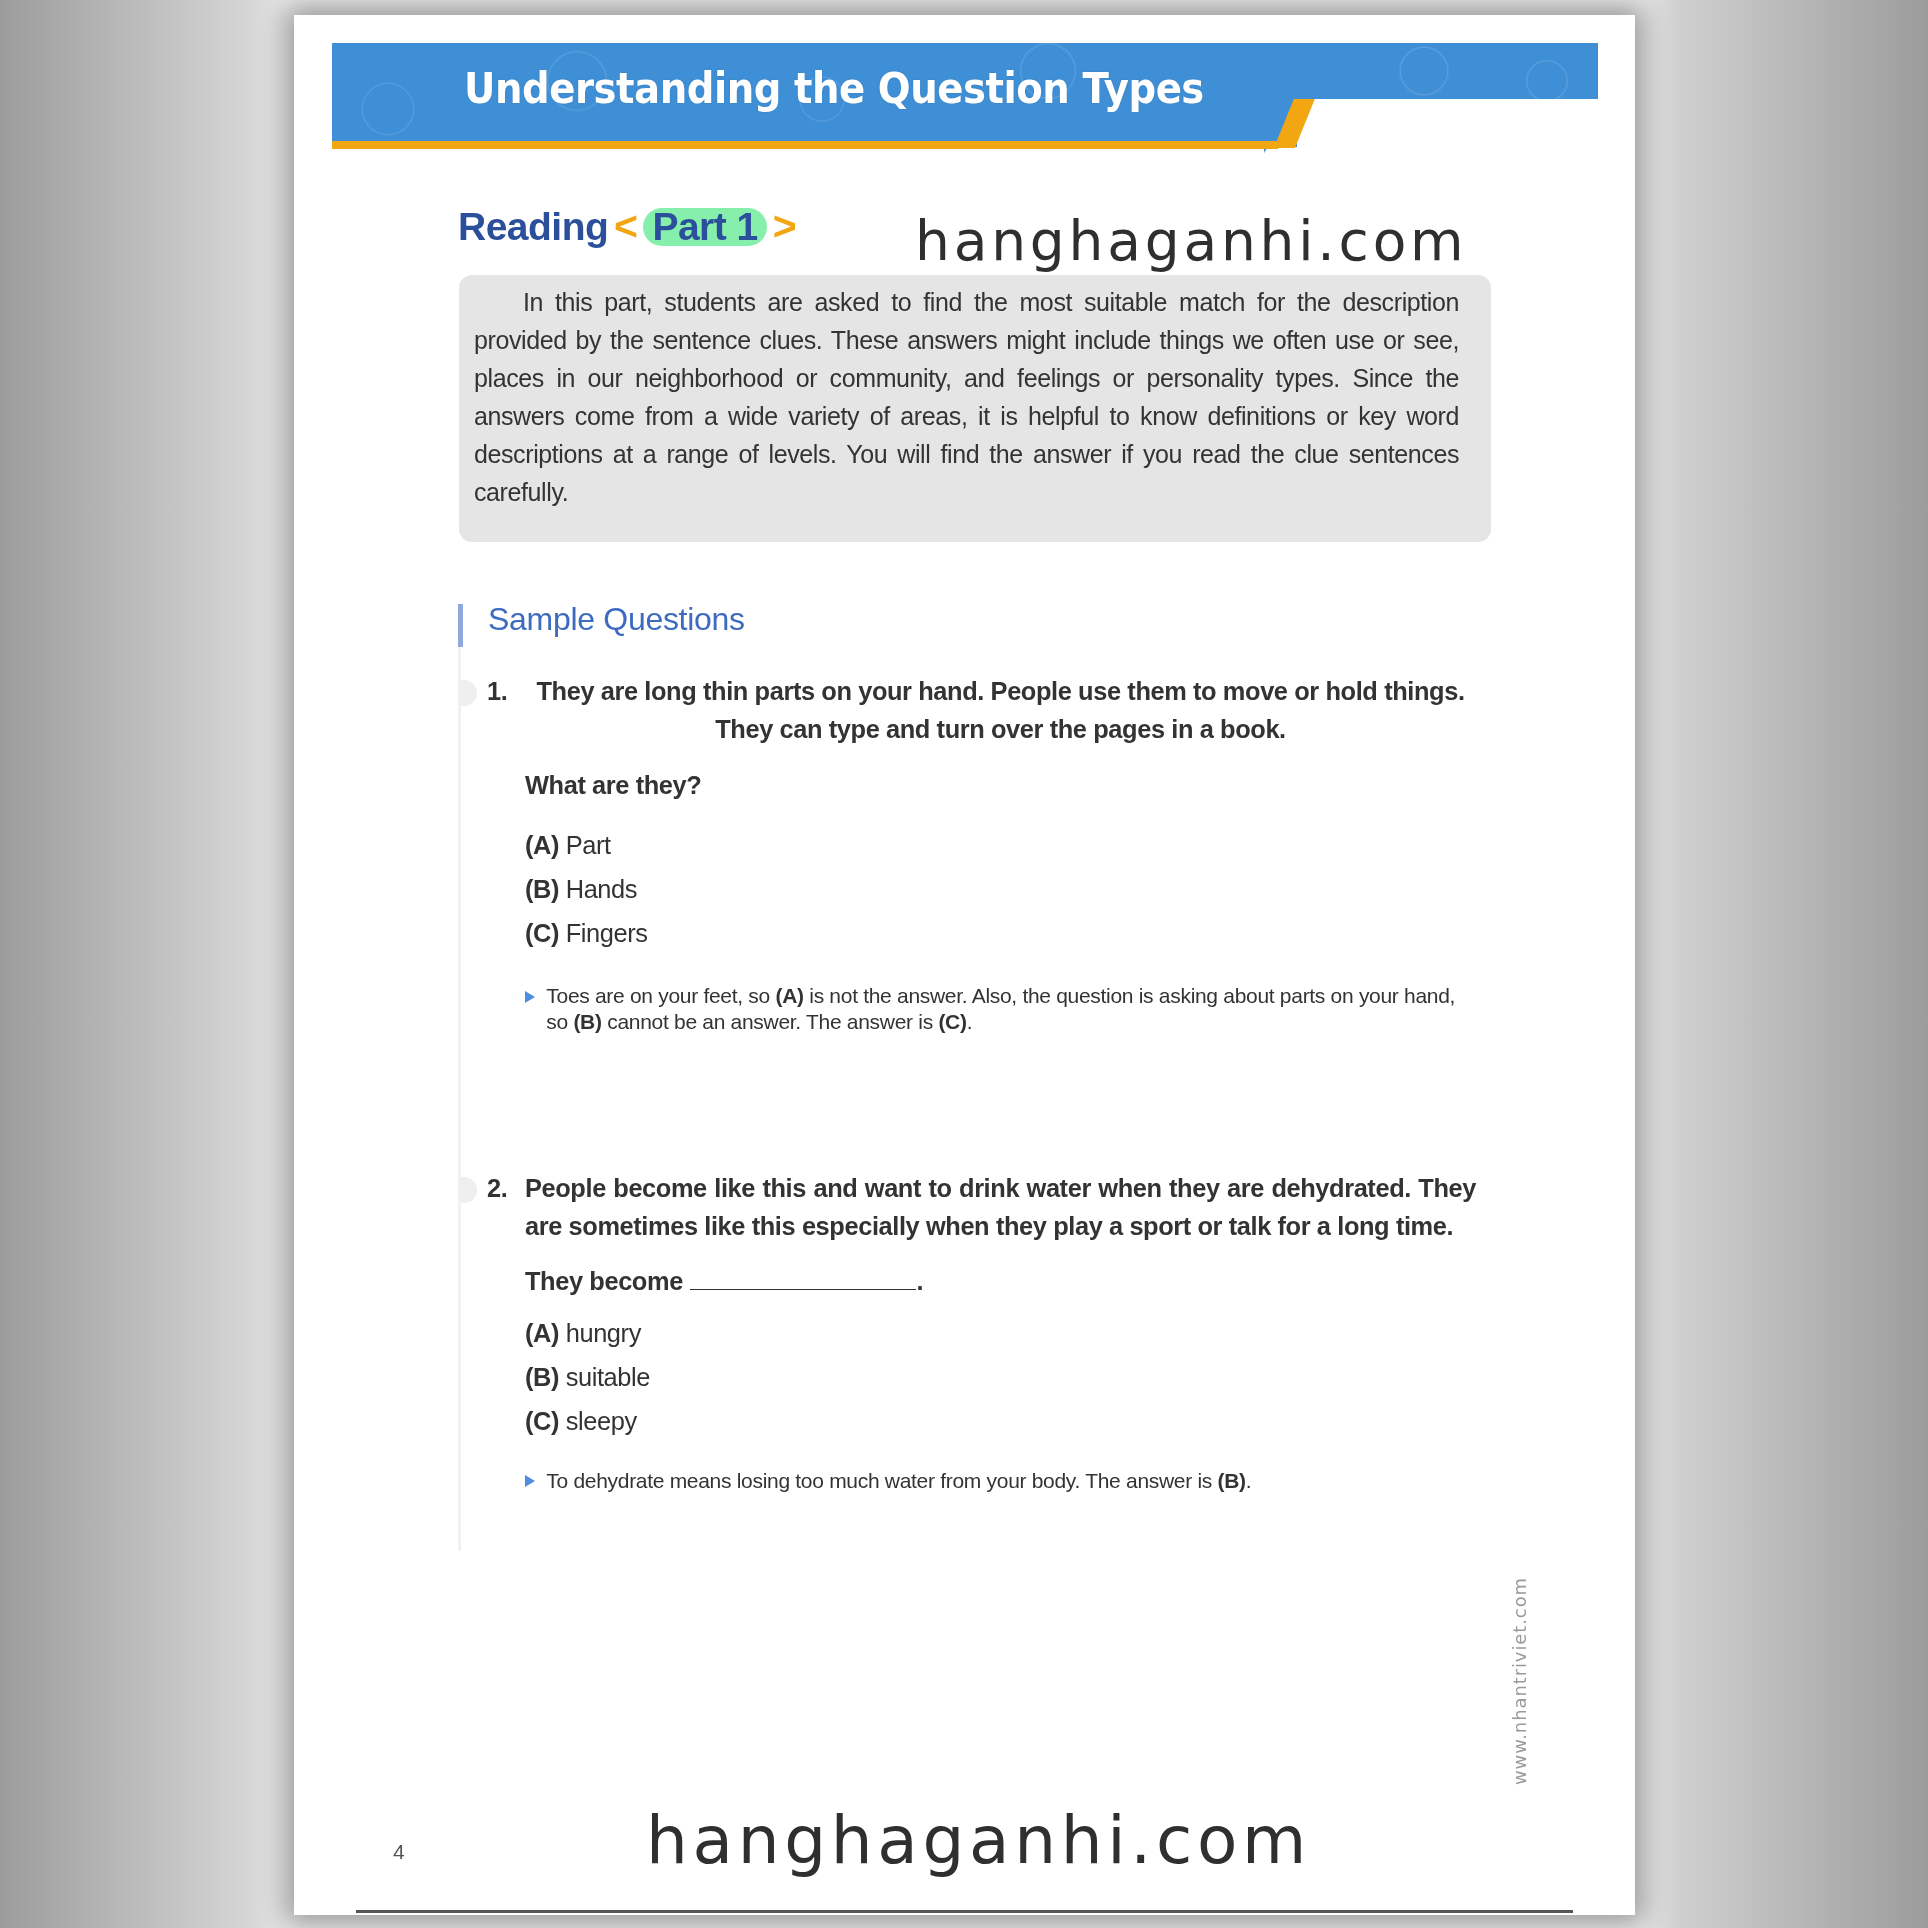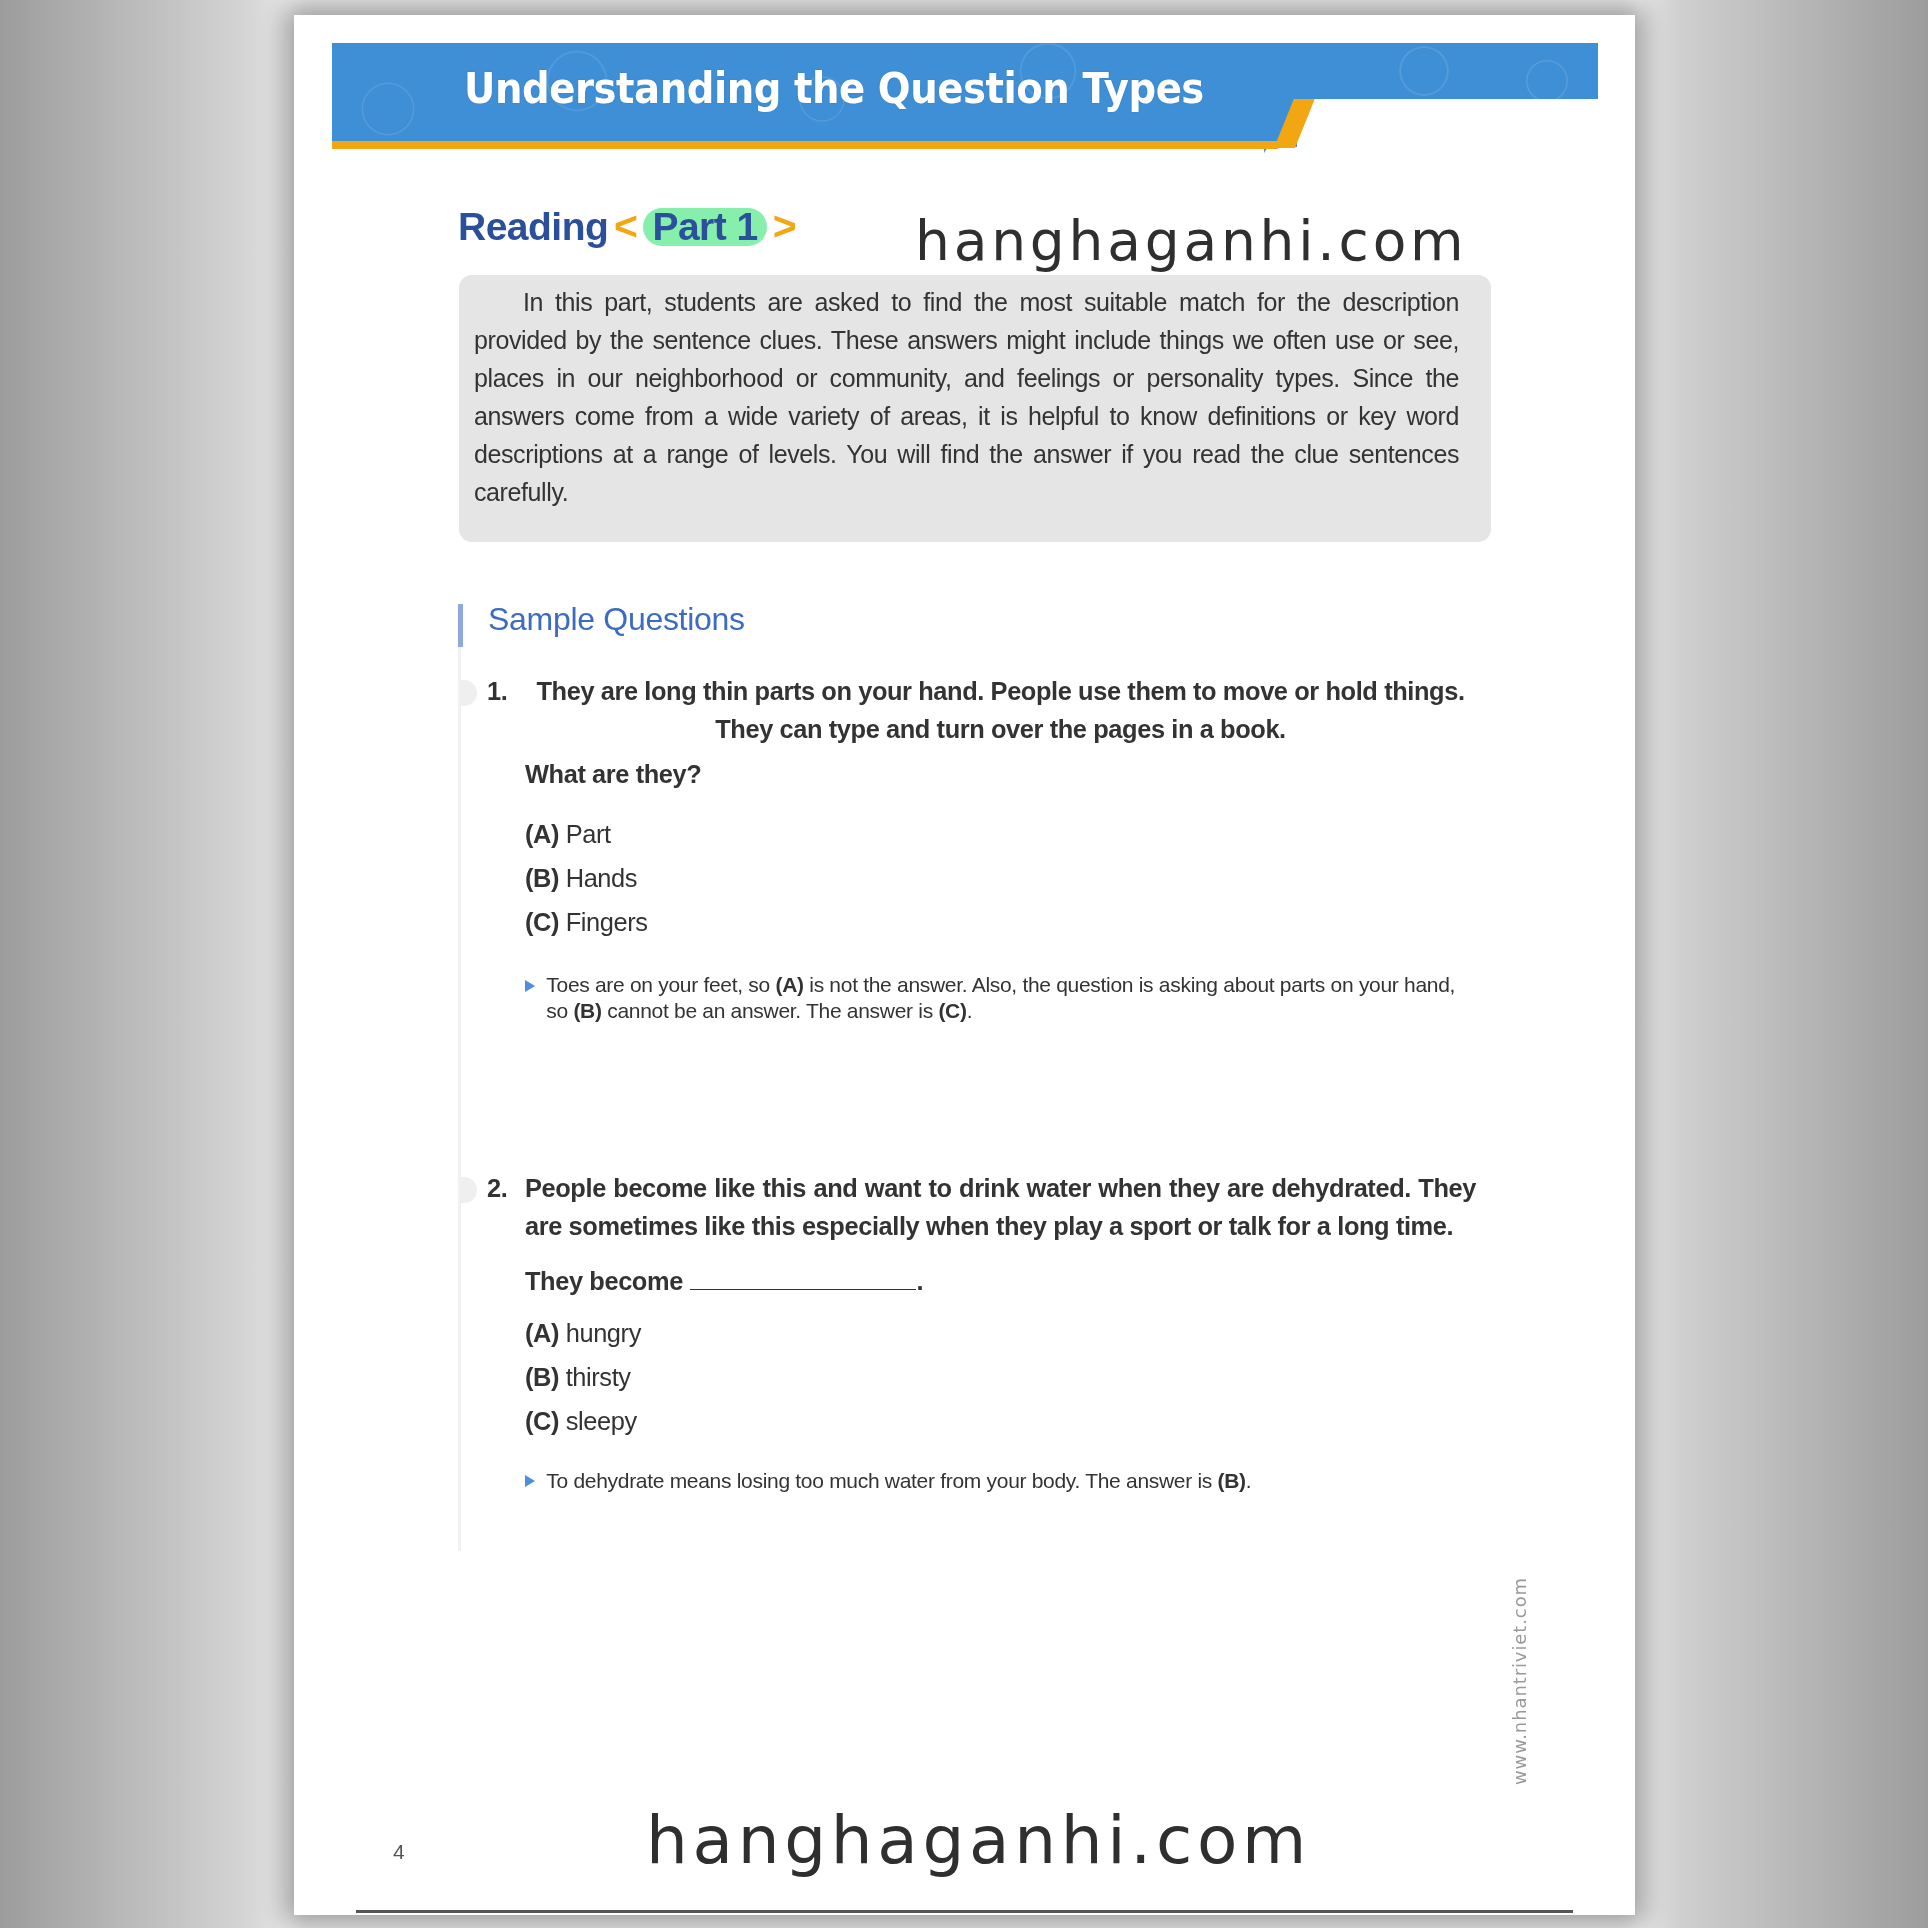--- a/index.html
+++ b/index.html
@@ -100,21 +100,21 @@
       position: absolute; width: 17px; height: 26px; border-radius: 0 13px 13px 0;
       background: #efefef;
     }
     .question {
       position: absolute; left: 193px; width: 989px;
       font-size: 25.4px; color: #333333; letter-spacing: -0.4px;
     }
     .q-stem { display: flex; font-weight: bold; line-height: 38px; }
     .q-num { width: 38px; flex: none; }
     .q-text { flex: 1; text-align: center; }
-    .q-prompt { font-weight: bold; margin-left: 38px; margin-top: 7px; line-height: 38px; }
+    .q-prompt { font-weight: bold; margin-left: 38px; margin-top: 18px; line-height: 38px; }
     .blank { display: inline-block; width: 226px; border-bottom: 1.9px solid #333; margin-left: 7.5px; height: 22.6px; vertical-align: baseline; }
     .options { margin-left: 38px; margin-top: 19px; }
     .option { line-height: 44px; font-size: 25.4px; }
     .option-letter { font-weight: bold; }
     .explain {
       display: flex; margin-left: 38px; margin-top: 28px;
       font-size: 21px; line-height: 26px; color: #333; letter-spacing: -0.3px;
     }
     .tri {
       flex: none; width: 0; height: 0; margin-top: 7.5px; margin-right: 11.3px;
@@ -208,21 +208,21 @@
     <div class="q-prompt" style="margin-top:17px;">
       <span>They become</span><span class="blank"></span><span>.</span>
     </div>
     <div class="options" style="margin-top:11.3px;">
       <div class="option">
         <span class="option-letter">(A)</span>
         <span>hungry</span>
       </div>
       <div class="option">
         <span class="option-letter">(B)</span>
-        <span>thirsty</span>
+        <span>suitable</span>
       </div>
       <div class="option">
         <span class="option-letter">(C)</span>
         <span>sleepy</span>
       </div>
     </div>
     <div class="explain" style="margin-top:24.5px;">
       <span class="tri"></span>
       <span><span>To dehydrate means losing too much water from your body. The answer is </span><b>(B)</b><span>.</span></span>
     </div>

